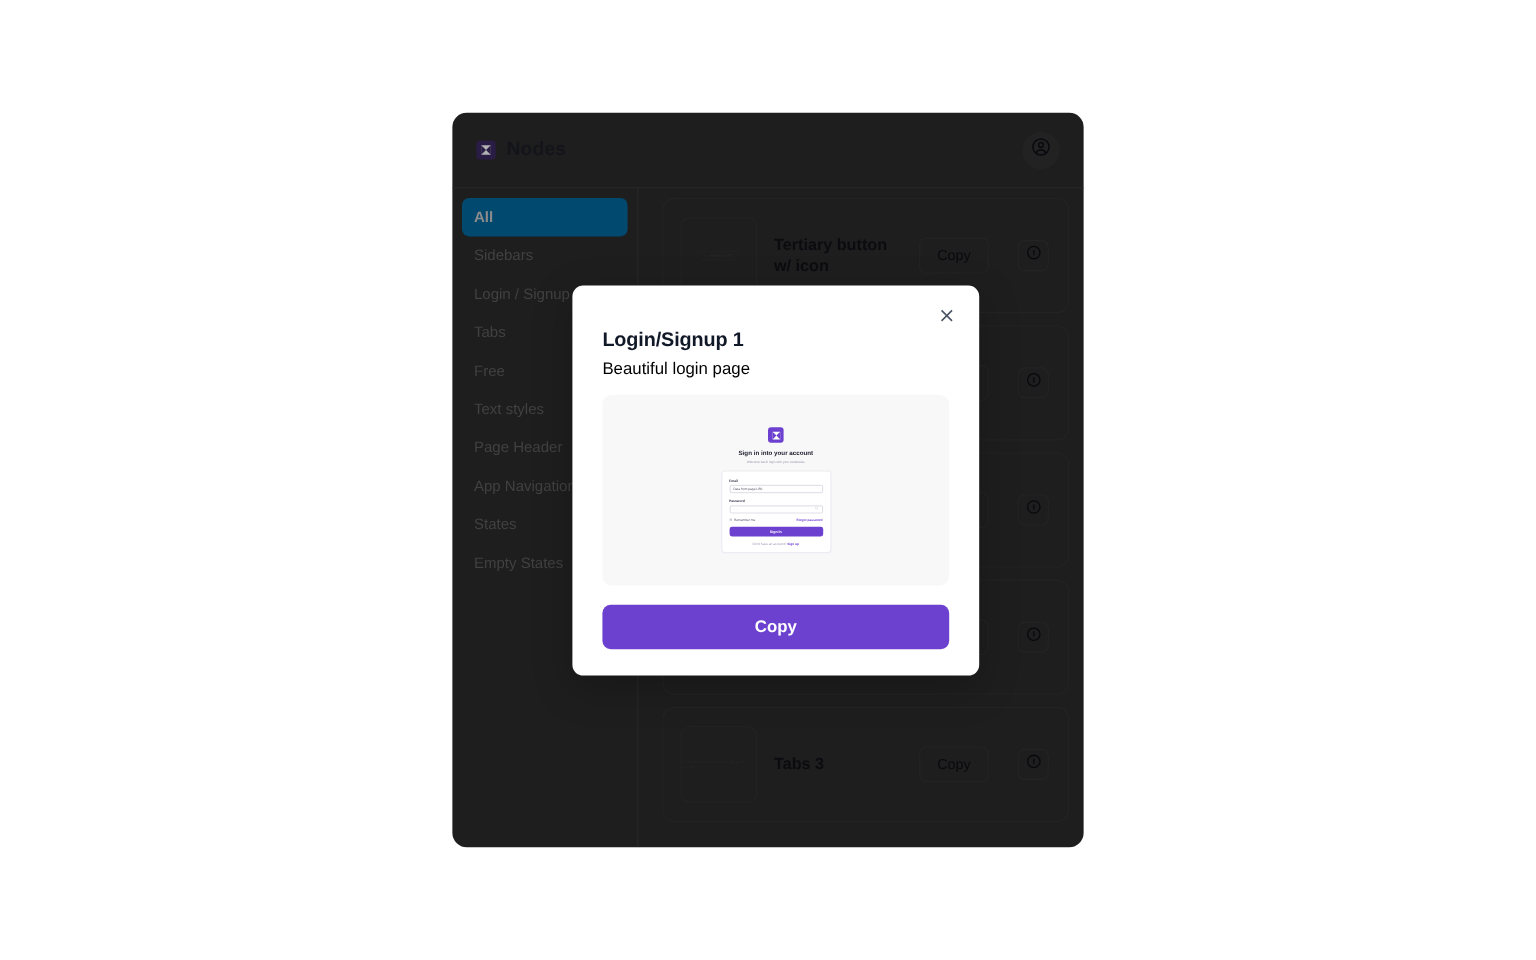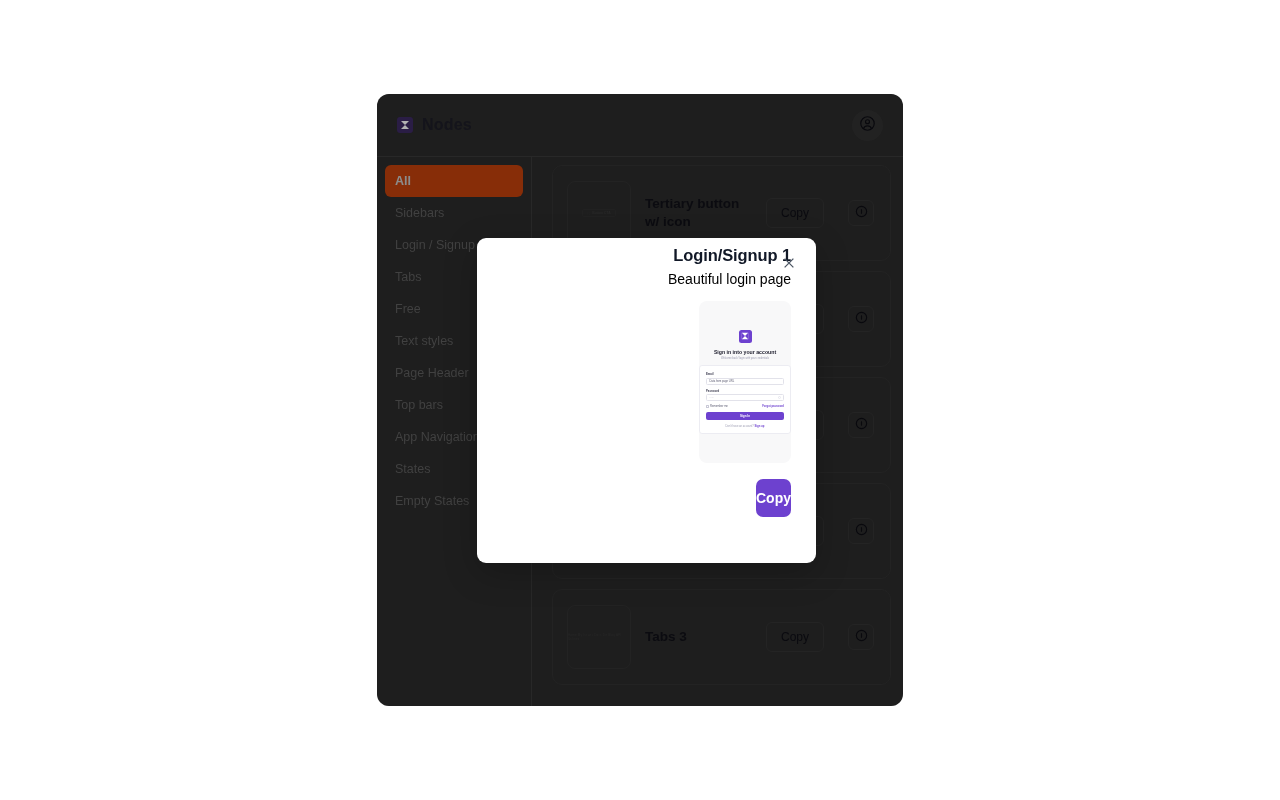--- a/index.html
+++ b/index.html
@@ -62,21 +62,21 @@
   .nav-item {
     height: 32px;
     display: flex; align-items: center;
     padding: 0 10px;
     border-radius: 6px;
     font-size: 12.5px;
     color: #5d5d5d;
     white-space: nowrap;
   }
   .nav-item.active {
-    background: #c2410c;
+    background: #0369a1;
     color: #c9c9c9;
     font-weight: 700;
   }
 
   
   #list {
     flex: 1;
     padding: 8px 12px 0 20px;
     display: flex; flex-direction: column;
     gap: 10px;
@@ -143,22 +143,22 @@
     position: absolute; inset: 0;
     background: rgba(0,0,0,0.30);
   }
   #modal {
     position: absolute;
     left: 477px; top: 238px;
     width: 339px; height: 325px;
     background: #ffffff;
     border-radius: 9px;
     box-shadow: 0 10px 34px rgba(0,0,0,0.22);
-    padding: 8px 25px 22px 25px;
-    display: flex; flex-direction: column; align-items: flex-end;
+    padding: 36px 25px 22px 25px;
+    display: flex; flex-direction: column;
   }
   #modal-title {
     font-size: 16.5px; font-weight: 700;
     color: #111827; letter-spacing: -0.1px;
   }
   #modal-subtitle {
     font-size: 14px;
     color: #000000;
     margin-top: 6px;
   }
@@ -308,23 +308,20 @@
       <div class="nav-item">
         <span>Free</span>
       </div>
       <div class="nav-item">
         <span>Text styles</span>
       </div>
       <div class="nav-item">
         <span>Page Header</span>
       </div>
       <div class="nav-item">
-        <span>Top bars</span>
-      </div>
-      <div class="nav-item">
         <span>App Navigation</span>
       </div>
       <div class="nav-item">
         <span>States</span>
       </div>
       <div class="nav-item">
         <span>Empty States</span>
       </div>
     </nav>
 

